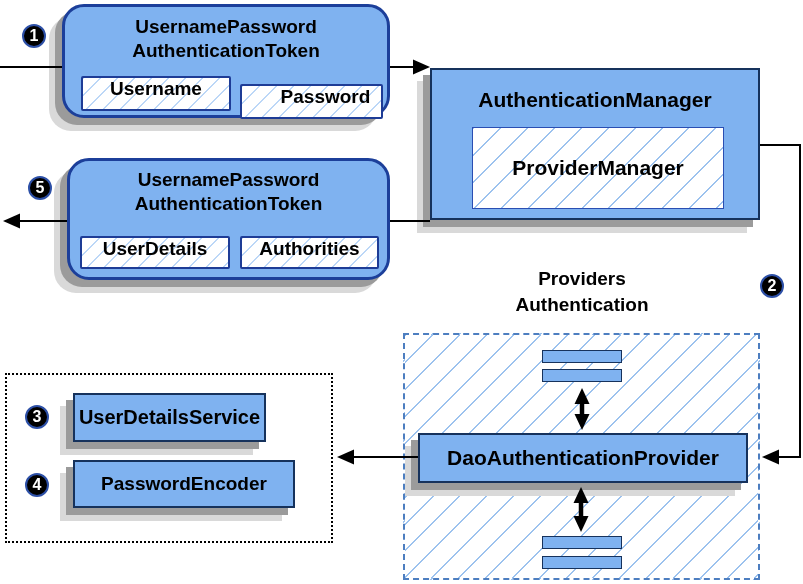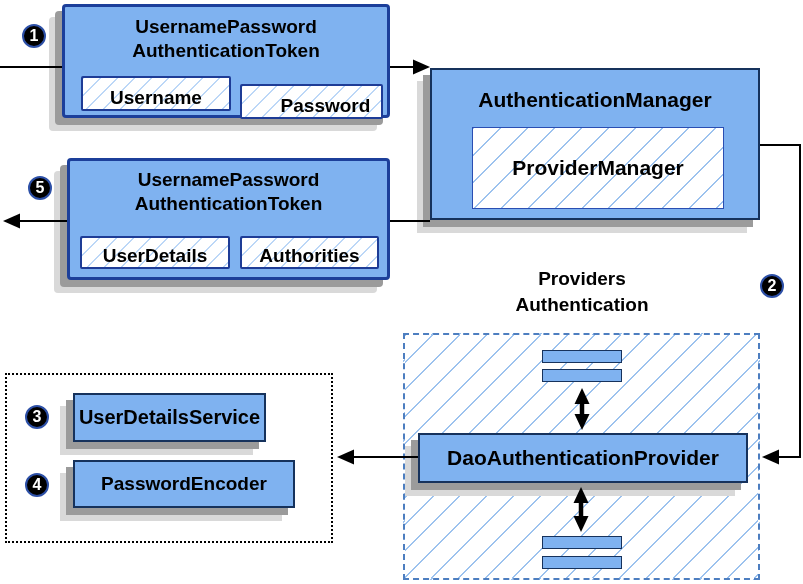--- a/index.html
+++ b/index.html
@@ -9,36 +9,36 @@
     font-family:"Liberation Sans", sans-serif;color:#000;
   }
   .abs{position:absolute;}
   
   .bluebox{
     background:#7fb2f0;border:2px solid #16325c;
     text-align:center;font-weight:bold;
   }
   .shadow2{box-shadow:-7px 7px 0 0 #9b9b9b,-13px 13px 0 0 #d9d9d9;}
   .rounded{
-    background:#7fb2f0;border:3px solid #1c3f9a;border-radius:4px;
+    background:#7fb2f0;border:3px solid #1c3f9a;border-radius:22px;
     text-align:center;font-weight:bold;
   }
   
   .hatch-big{
     background-color:#fff;
     background-image:repeating-linear-gradient(135deg,#9cc2ee 0,#9cc2ee 1.4px,transparent 1.4px,transparent 19px);
   }
   .hatch-fine{
     background-color:#fff;
     background-image:repeating-linear-gradient(135deg,#bcd7f7 0,#bcd7f7 1.2px,transparent 1.2px,transparent 12px);
   }
   .field{
     border:2.5px solid #1e3c96;border-radius:2px;
     font-weight:bold;font-size:19px;text-align:center;
-    display:flex;align-items:flex-end;justify-content:center;
+    display:flex;align-items:flex-start;justify-content:center;
   }
   .title2{font-size:19px;line-height:24px;font-weight:bold;}
   .badge{
     width:24px;height:24px;border-radius:50%;background:#000;border:2.5px solid #2d50a7;
     color:#fff;font-size:16px;font-weight:bold;
     display:flex;align-items:center;justify-content:center;
   }
   .dashedbox{
     border:2.5px dashed #4d7ec0;
   }

